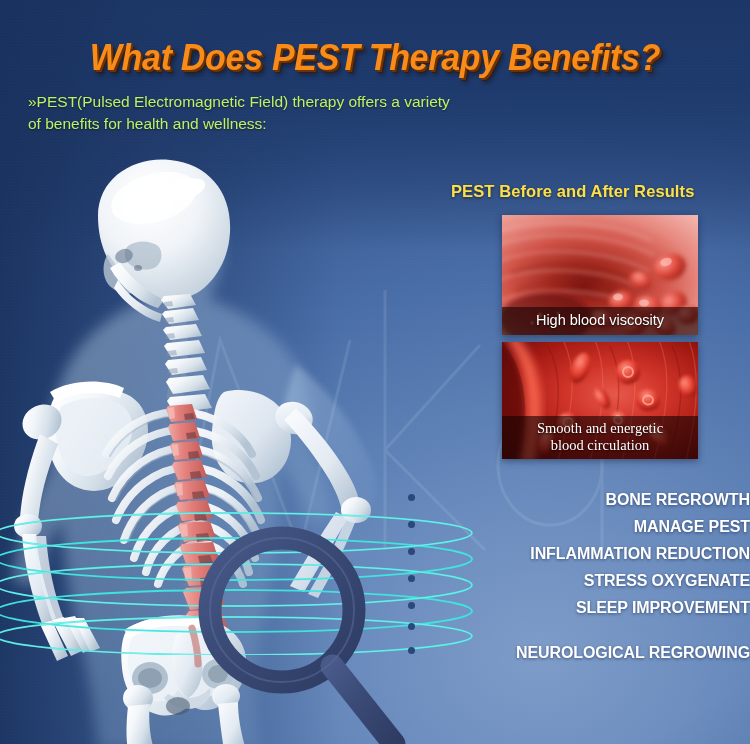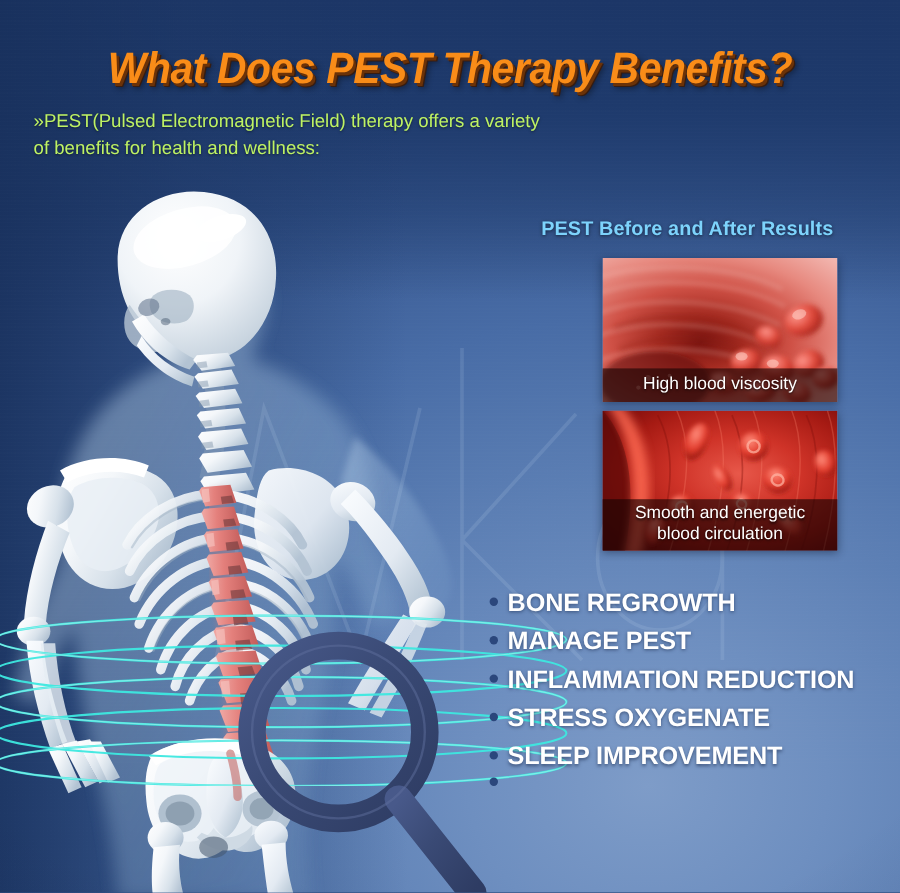--- a/index.html
+++ b/index.html
@@ -85,62 +85,63 @@
   .rings svg { width:100%; height:100%; }
 
   
   .magnifier { position:absolute; left:182px; top:518px; width:240px; height:230px; pointer-events:none; }
   .magnifier svg { width:100%; height:100%; }
 
   
   .results-title {
     position:absolute; left:451px; top:182px;
     width:270px;
-    color:#7dd3fc;
+    color:#fde047;
     font-size:16.5px;
     font-weight:bold;
     letter-spacing:.1px;
     text-shadow:0 1px 3px rgba(0,0,0,.55);
   }
 
   .photo {
     position:absolute;
     left:502px; width:196px;
     overflow:hidden;
     box-shadow:0 2px 7px rgba(6,18,40,.45);
   }
   .photo-a { top:215px; height:120px;padding-left:36px; }
-  .photo-b { top:342px; height:117px; }
+  .photo-b { top:342px; height:117px;font-family:Liberation Serif, serif; }
   .photo .art { position:absolute; inset:0; }
   .photo .art svg { width:100%; height:100%; display:block; }
 
   .caption {
     position:absolute; left:0; bottom:0; width:100%;
     background:rgba(22,4,4,.62);
     color:#fff;
     font-size:14.5px;
     line-height:1.16;
     text-align:center;
     padding:5px 4px 6px;
     text-shadow:0 1px 2px rgba(0,0,0,.75);
   }
   .caption.two-line { padding:4px 4px 5px; }
 
   
   .benefits { position:absolute; left:408px; top:492px; width:342px; }
   .benefit {
     display:flex; align-items:baseline; gap:8px;
     color:#ffffff;
-    font-size:21px;
+    font-size:16px;
     font-weight:bold;
     letter-spacing:-.1px;
     line-height:1.0;
     margin-bottom:11px;
     text-shadow:0 1px 3px rgba(12,28,60,.55);
     white-space:nowrap;
+    justify-content:space-between;
   }
   .benefit .dot {
     flex:0 0 auto;
     width:7px; height:7px; border-radius:50%;
     background:#2b477c;
     transform:translateY(-4px);
   }
 </style>
 </head>
 <body>
@@ -600,15 +601,19 @@
       <span class="dot"></span>
       <span>STRESS OXYGENATE</span>
     </div>
     <div class="benefit">
       <span class="dot"></span>
       <span>SLEEP IMPROVEMENT</span>
     </div>
     <div class="benefit">
       <span class="dot"></span>
     </div>
+    <div class="benefit">
+      <span class="dot"></span>
+      <span>NEUROLOGICAL REGROWING</span>
+    </div>
   </div>
 
 </div>
 
 </body></html>

